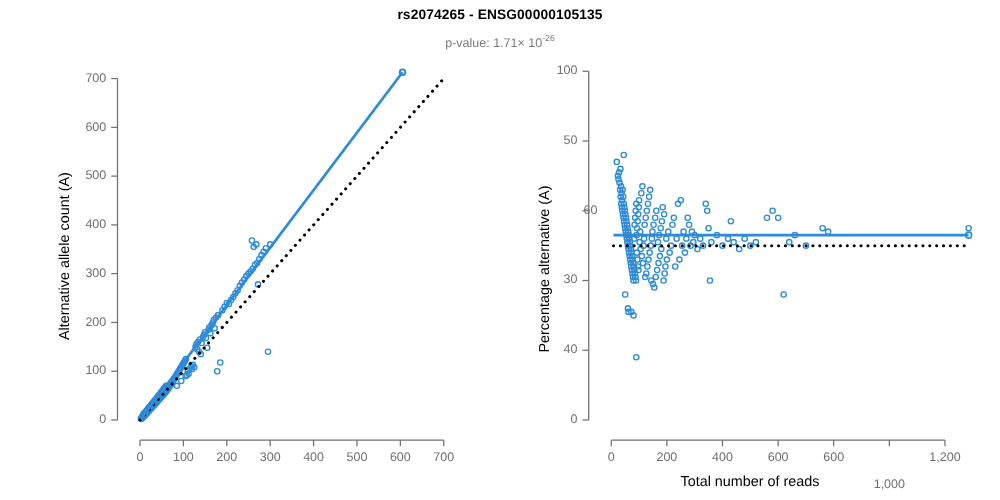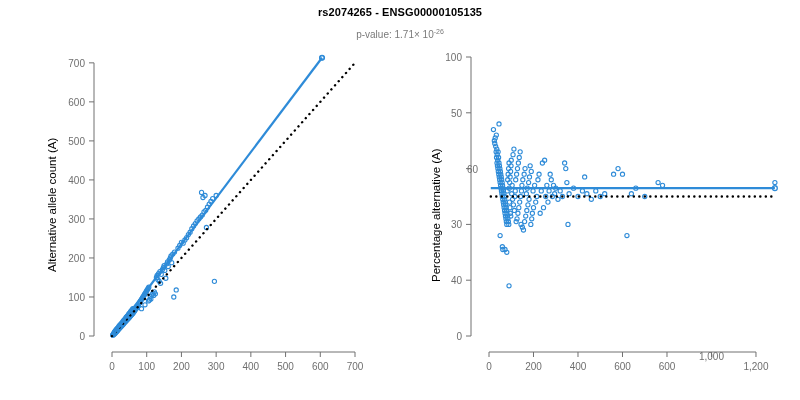--- a/index.html
+++ b/index.html
@@ -487,29 +487,30 @@
           <circle cx="105.02" cy="249.51" r="2.1" fill="none" stroke="#2e8bd8" stroke-width="1.1"></circle>
           <circle cx="106.80" cy="252.30" r="2.1" fill="none" stroke="#2e8bd8" stroke-width="1.1"></circle>
           <circle cx="109.02" cy="285.78" r="2.1" fill="none" stroke="#2e8bd8" stroke-width="1.1"></circle>
           <circle cx="99.01" cy="123.96" r="2.1" fill="none" stroke="#2e8bd8" stroke-width="1.1"></circle>
           <circle cx="374.89" cy="182.55" r="2.1" fill="none" stroke="#2e8bd8" stroke-width="1.1"></circle>
         </g>
         <line x1="90.77984496124031" y1="196.5" x2="376" y2="196.5" stroke="#000000" stroke-width="2.4" stroke-dasharray="0.1 5.4" stroke-linecap="round"></line>
         <line x1="90.77984496124031" y1="188.13" x2="374.88759689922483" y2="188.13" stroke="#2e8bd8" stroke-width="2.2"></line>
         <circle cx="374.88759689922483" cy="188.13" r="2.4" fill="none" stroke="#2e8bd8" stroke-width="1.3"></circle>
       </svg>
+    <div class="axis-title xtitle">Total number of reads</div>
     <div class="axis-title ytitle" id="ytitle-right" style="left: 30px; top: 282px;">Percentage alternative (A)</div>
   <div class="tick-label tick-y" style="right: 338px; top: 336px;">0</div>
       <div class="tick-label tick-y" style="right: 338px; top: 280.2px;">40</div>
       <div class="tick-label tick-y" style="right: 338px; top: 224.4px;">30</div>
       <div class="tick-label tick-y" style="right: 322px; top: 168.6px;">60</div>
       <div class="tick-label tick-y" style="right: 338px; top: 112.8px;">50</div>
       <div class="tick-label tick-y" style="right: 338px; top: 57px;">100</div>
       <div class="tick-label tick-x" style="left: 89px; top: 361px;">0</div>
       <div class="tick-label tick-x" style="left: 133.496px; top: 361px;">200</div>
       <div class="tick-label tick-x" style="left: 177.992px; top: 361px;">400</div>
       <div class="tick-label tick-x" style="left: 222.488px; top: 361px;">600</div>
       <div class="tick-label tick-x" style="left: 266.984px; top: 361px;">600</div>
-      <div class="tick-label tick-x" style="left: 311.481px; top: 351px;">1,000</div>
+      <div class="tick-label tick-x" style="left: 311.481px; top: 382px;">1,000</div>
       <div class="tick-label tick-x" style="left: 355.977px; top: 361px;">1,200</div>
     </div>
 
 </div>
 
 </body></html>

